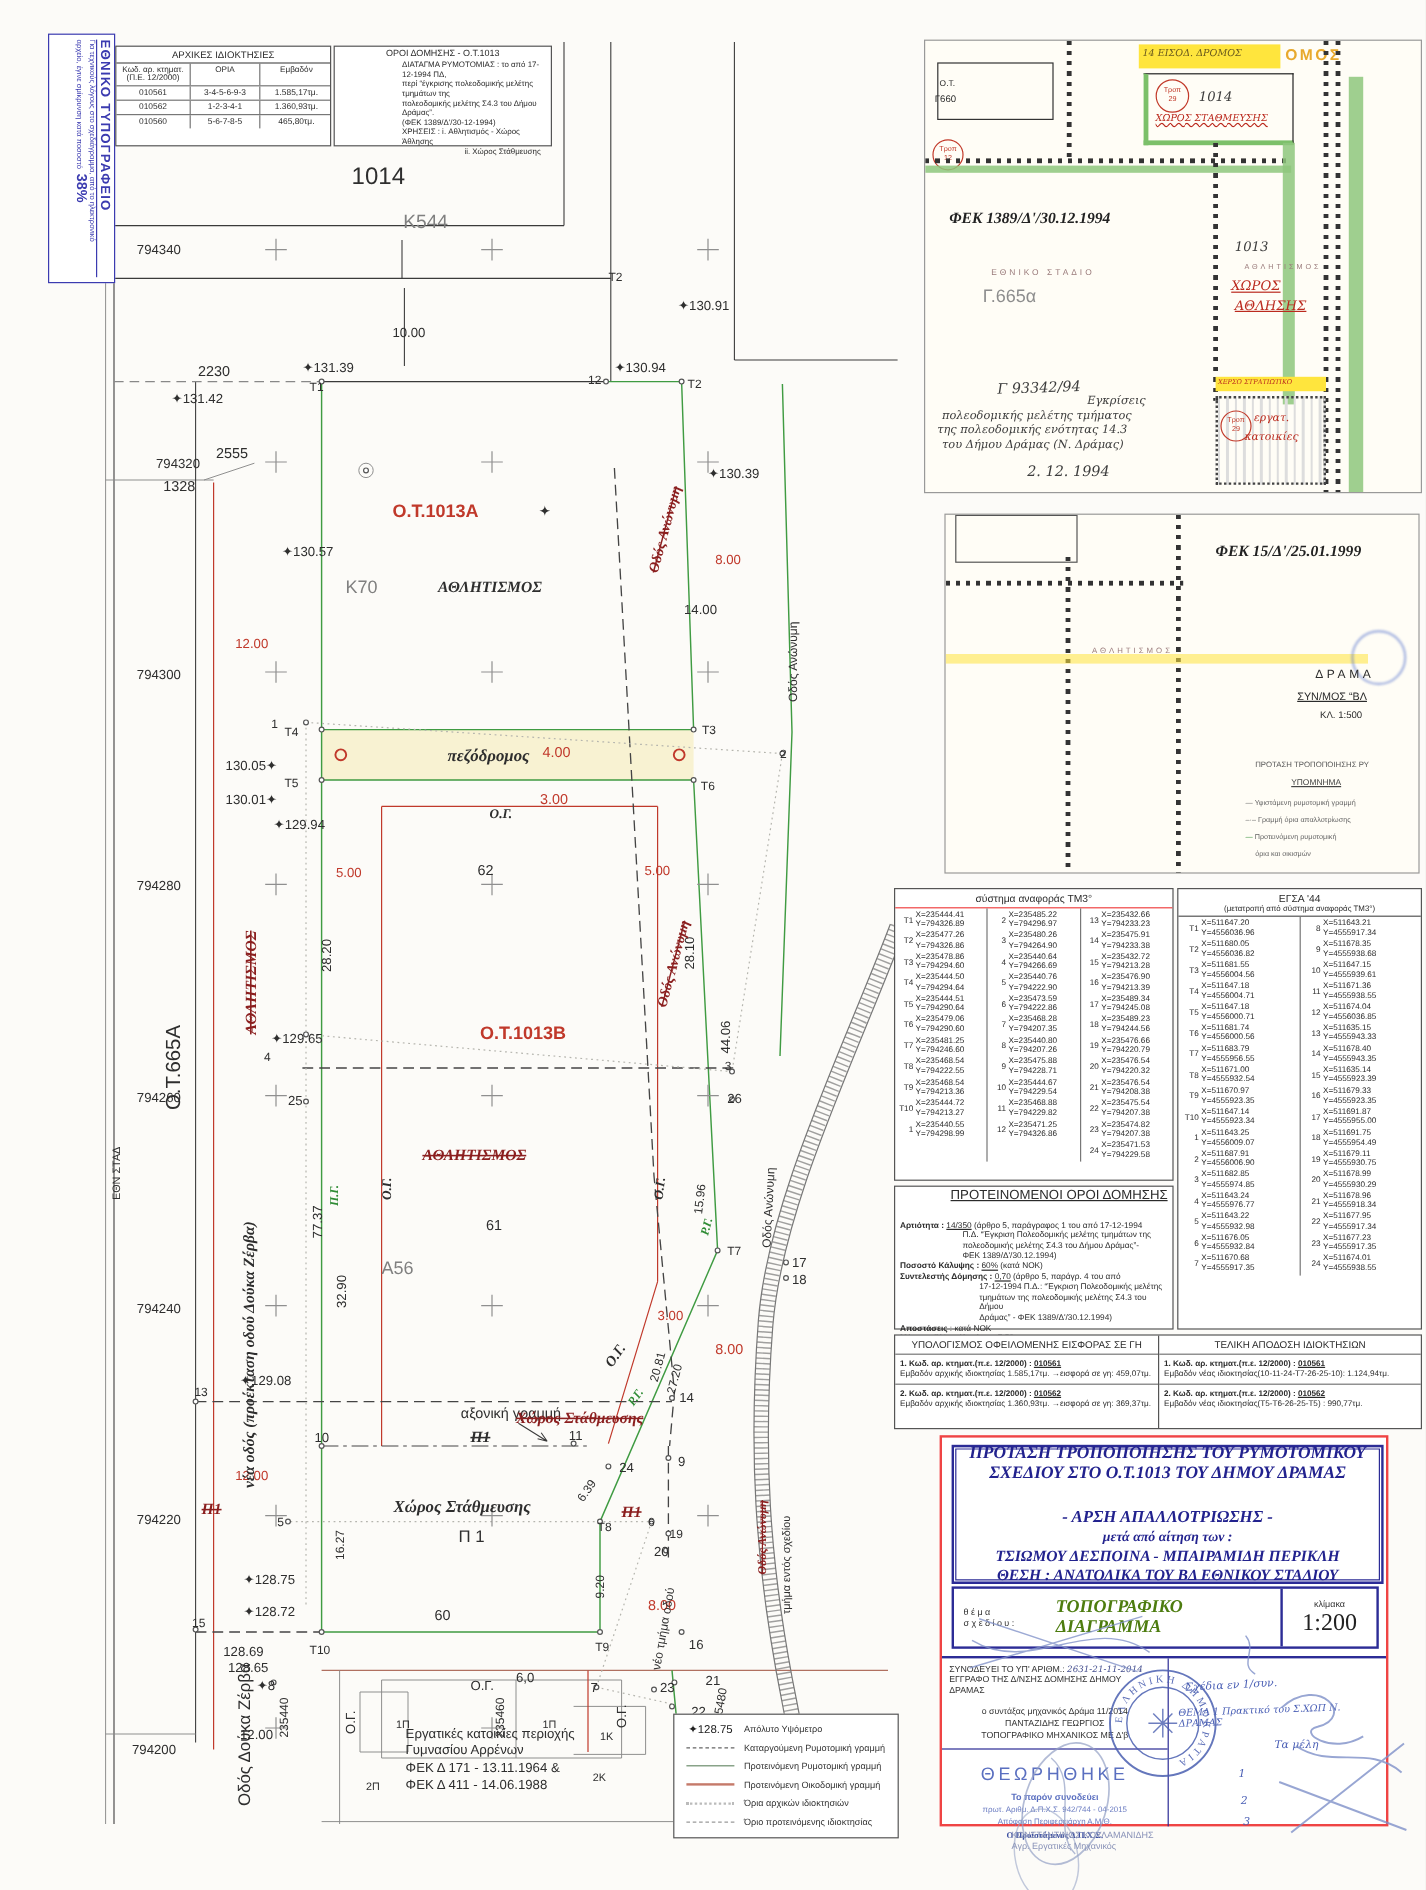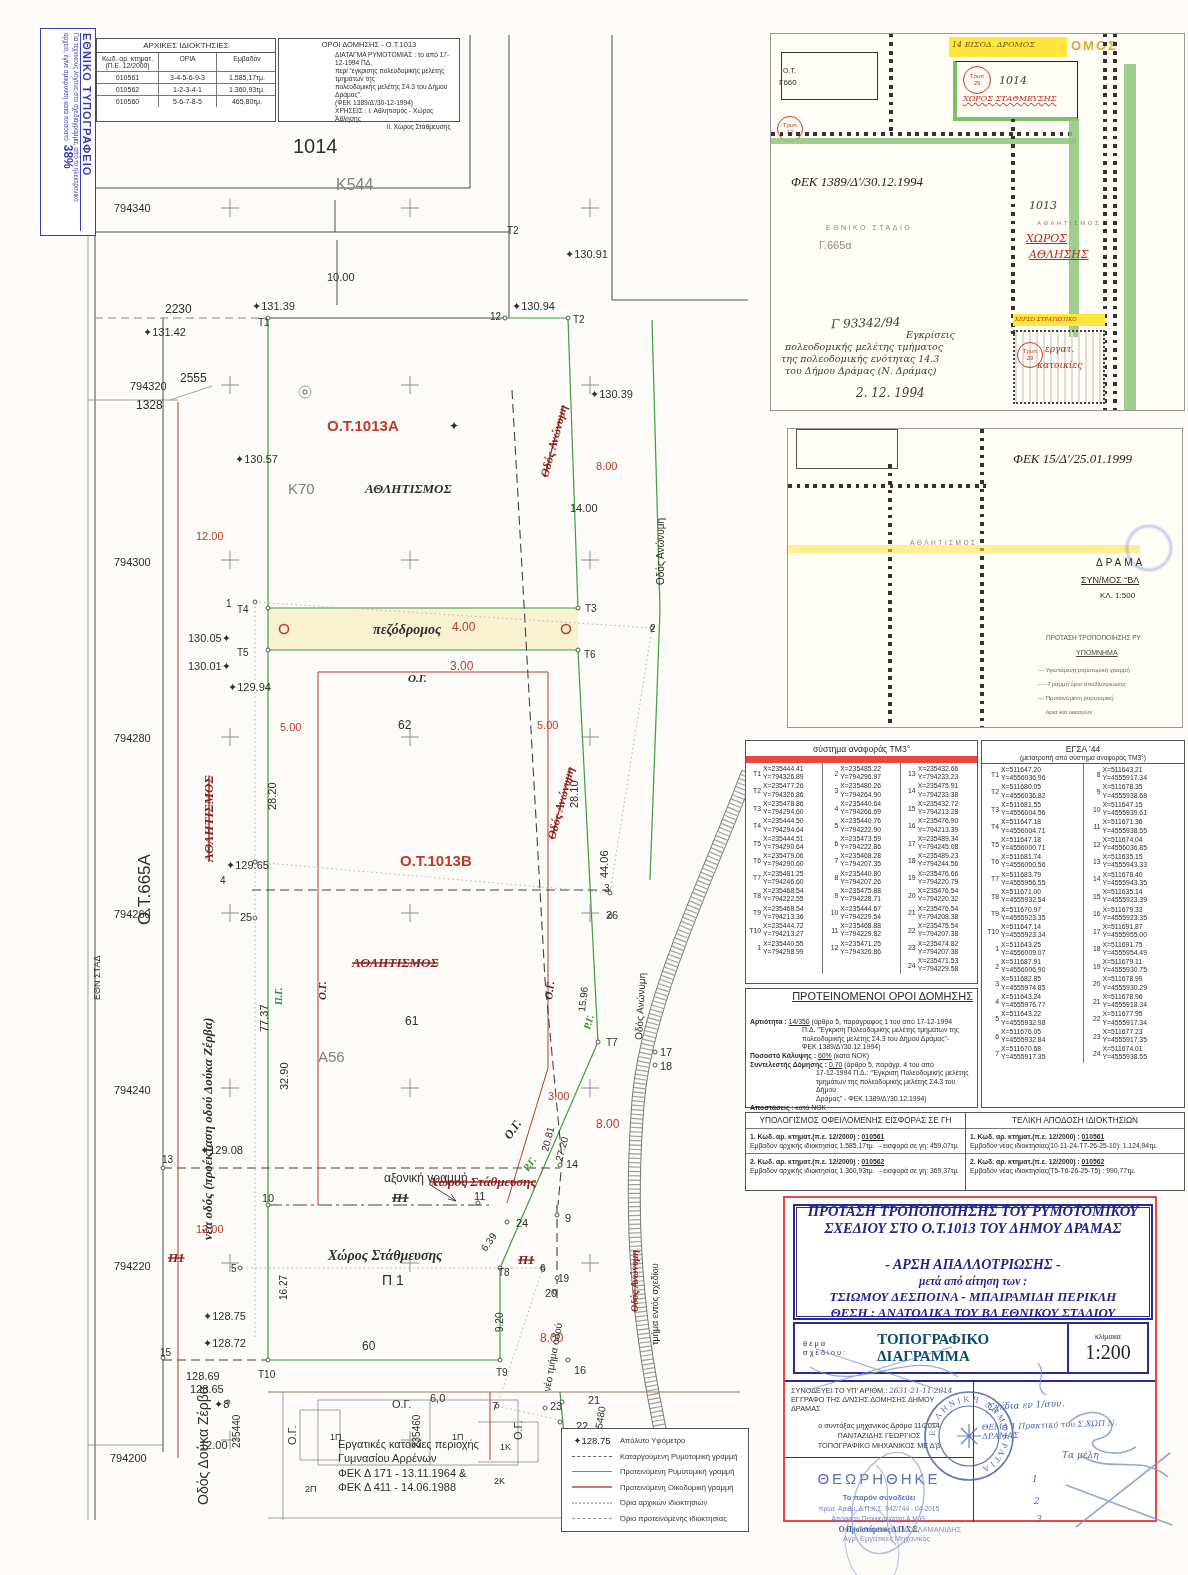--- a/index.html
+++ b/index.html
@@ -50,28 +50,28 @@
   .termsbox div:last-child{padding-left:52px}
   
   .inset{background:#fffdf6;border:1px solid #999;box-sizing:border-box;overflow:hidden}
   .inset1{left:770px;top:33px;width:415px;height:378px}
   .inset2{left:787px;top:428px;width:396px;height:300px}
   .dotcol{background:repeating-linear-gradient(to bottom,#333 0 3.5px,transparent 3.5px 8.5px);width:4px}
   .dotrow{background:repeating-linear-gradient(to right,#333 0 3.5px,transparent 3.5px 8.5px);height:4px}
   .greenband{background:#8ec77d;opacity:.85}
   .hand{font-family:"DejaVu Serif",serif;font-style:italic;color:#3d3d3d}
   .handr{font-family:"DejaVu Serif",serif;font-style:italic;color:#bb2a1e}
-  .fek{font-family:"Liberation Serif",serif;font-style:italic;font-weight:normal;font-size:13px;color:#222}
+  .fek{font-family:"Liberation Serif",serif;font-style:italic;font-weight:bold;font-size:13px;color:#222}
   .spacedgray{color:#9a7b7b;letter-spacing:2.5px;font-size:7px}
   .redcirc{border:1.5px solid #c23a2a;border-radius:50%;color:#c23a2a;text-align:center;font-size:6px;line-height:7px;display:flex;flex-direction:column;justify-content:center}
   
   .coordbox{border:1.5px solid #555;background:#fff;box-sizing:border-box}
   .tm3{left:745px;top:740px;width:233px;height:244px}
   .egsa{left:981px;top:740px;width:204px;height:368px}
-  .cb-title{text-align:center;font-size:8.6px;padding:3px 0 2px;border-bottom:7px solid #ef4444}
+  .cb-title{text-align:center;font-size:8.6px;padding:3px 0 2px;border-bottom:1px solid #ef4444}
   .cb-sub{text-align:center;font-size:6.6px;padding:0 0 2px;border-bottom:1px solid #555}
   .cb-cols{display:flex}
   .cb-col{flex:1;padding:2px 0 0 2px}
   .cb-col + .cb-col{border-left:1px solid #777}
   .pe{display:grid;grid-template-columns:15px 1fr;margin-bottom:1.05px}
   .pe .pid{font-size:6.8px;align-self:center;text-align:right;padding-right:2px}
   .pe .pxy{font-size:6.8px;line-height:8.2px}
   .pe .pxy span{display:block}
   
   .pterms{left:745px;top:988px;width:233px;height:120px;border:1.5px solid #555;background:#fff;font-size:6.9px;line-height:8.6px;padding:3px 4px;box-sizing:border-box}
@@ -91,21 +91,21 @@
   
   .tblock{left:783px;top:1196px;width:374px;height:326px;border:2px solid #ef4444;background:#fff;box-sizing:border-box}
   .tb-inner{position:absolute;left:8px;top:6px;width:356px;height:112px;border:2px solid #2c2c96;box-shadow:inset 0 0 0 1px #fff,inset 0 0 0 2px #2c2c96;
             display:flex;flex-direction:column;justify-content:center;text-align:center;color:#22228e;
             font-family:"Liberation Serif",serif;font-style:italic;font-weight:bold}
   .tb-l1{font-size:14.5px}.tb-l2{font-size:14.5px}.tb-l3{font-size:14px;margin-top:20px}
   .tb-l4{font-size:11.5px;margin-top:2px}.tb-l5{font-size:13px;margin-top:2px}.tb-l6{font-size:13px}
   .tb-subj{position:absolute;left:8px;top:124px;width:356px;height:52px;border:2px solid #2c2c96;display:flex;box-sizing:border-box}
   .tb-subj-l{flex:1;display:flex;align-items:center;padding-left:8px;gap:8px}
   .tb-subj-lab{font-size:7.5px;letter-spacing:2px;color:#333}
-  .tb-subj-val{font-family:"Liberation Serif",serif;font-weight:bold;font-size:15px;color:#0c4a6e}
+  .tb-subj-val{font-family:"Liberation Serif",serif;font-style:italic;font-weight:bold;font-size:15px;color:#4d7c0f}
   .tb-scale{width:78px;border-left:2px solid #2c2c96;text-align:center;display:flex;flex-direction:column;justify-content:center}
   .tb-scale-lab{font-size:7.5px;color:#333}
   .tb-scale-val{font-family:"Liberation Serif",serif;font-size:20px;color:#222}
   .tb-sig{position:absolute;left:0px;top:182px;width:370px;height:140px;border-top:2px solid #2c2c96;display:flex}
   .sig-l{width:188px;border-right:1.5px solid #2c2c96;position:relative;font-size:7.3px;color:#333}
   .sig-r{flex:1;position:relative}
   .acc{padding:4px 4px 0 6px;line-height:9px}
   .acc .hnum{font-family:"DejaVu Serif",serif;font-style:italic;color:#46508f}
   .author{margin-top:8px;text-align:center;line-height:10px}
   .sig-div{border-top:1.5px solid #2c2c96;margin-top:6px}
@@ -444,21 +444,21 @@
     <div class="abs hand" style="left:228px;top:40px;font-size:11px">1014</div>
     <div class="abs handr" style="left:192px;top:60px;font-size:8px;text-decoration:underline wavy">ΧΩΡΟΣ ΣΤΑΘΜΕΥΣΗΣ</div>
     <div class="abs redcirc" style="left:6px;top:82px;width:24px;height:24px">
         <span>Τροπ</span>
         <span>12</span>
       </div>
     <div class="abs dotrow" style="left:0;top:98px;width:305px"></div>
     <div class="abs greenband" style="left:0;top:104px;width:305px;height:6px"></div>
     <div class="abs fek" style="left:20px;top:140px">ΦΕΚ 1389/Δ'/30.12.1994</div>
     <div class="abs spacedgray" style="left:55px;top:190px">ΕΘΝΙΚΟ ΣΤΑΔΙΟ</div>
-    <div class="abs" style="left:48px;top:205px;font-size:11px;color:#8d8d8d">Γ.665α</div>
+    <div class="abs" style="left:48px;top:205px;font-size:15px;color:#8d8d8d">Γ.665α</div>
     <div class="abs dotcol" style="left:240px;top:85px;height:215px"></div>
     <div class="abs greenband" style="left:298px;top:85px;width:10px;height:218px"></div>
     <div class="abs hand" style="left:258px;top:165px;font-size:11px">1013</div>
     <div class="abs spacedgray" style="left:266px;top:186px;font-size:6px">ΑΘΛΗΤΙΣΜΟΣ</div>
     <div class="abs handr" style="left:255px;top:198px;font-size:11px;text-decoration:underline">ΧΩΡΟΣ</div>
     <div class="abs handr" style="left:258px;top:214px;font-size:11px;text-decoration:underline">ΑΘΛΗΣΗΣ</div>
     <div class="abs dotcol" style="left:332px;top:0;height:378px"></div>
     <div class="abs dotcol" style="left:342px;top:0;height:378px"></div>
     <div class="abs greenband" style="left:353px;top:30px;width:12px;height:348px"></div>
     <div class="abs hand" style="left:60px;top:282px;font-size:12px;transform:rotate(-2deg)">Γ 93342/94</div>

